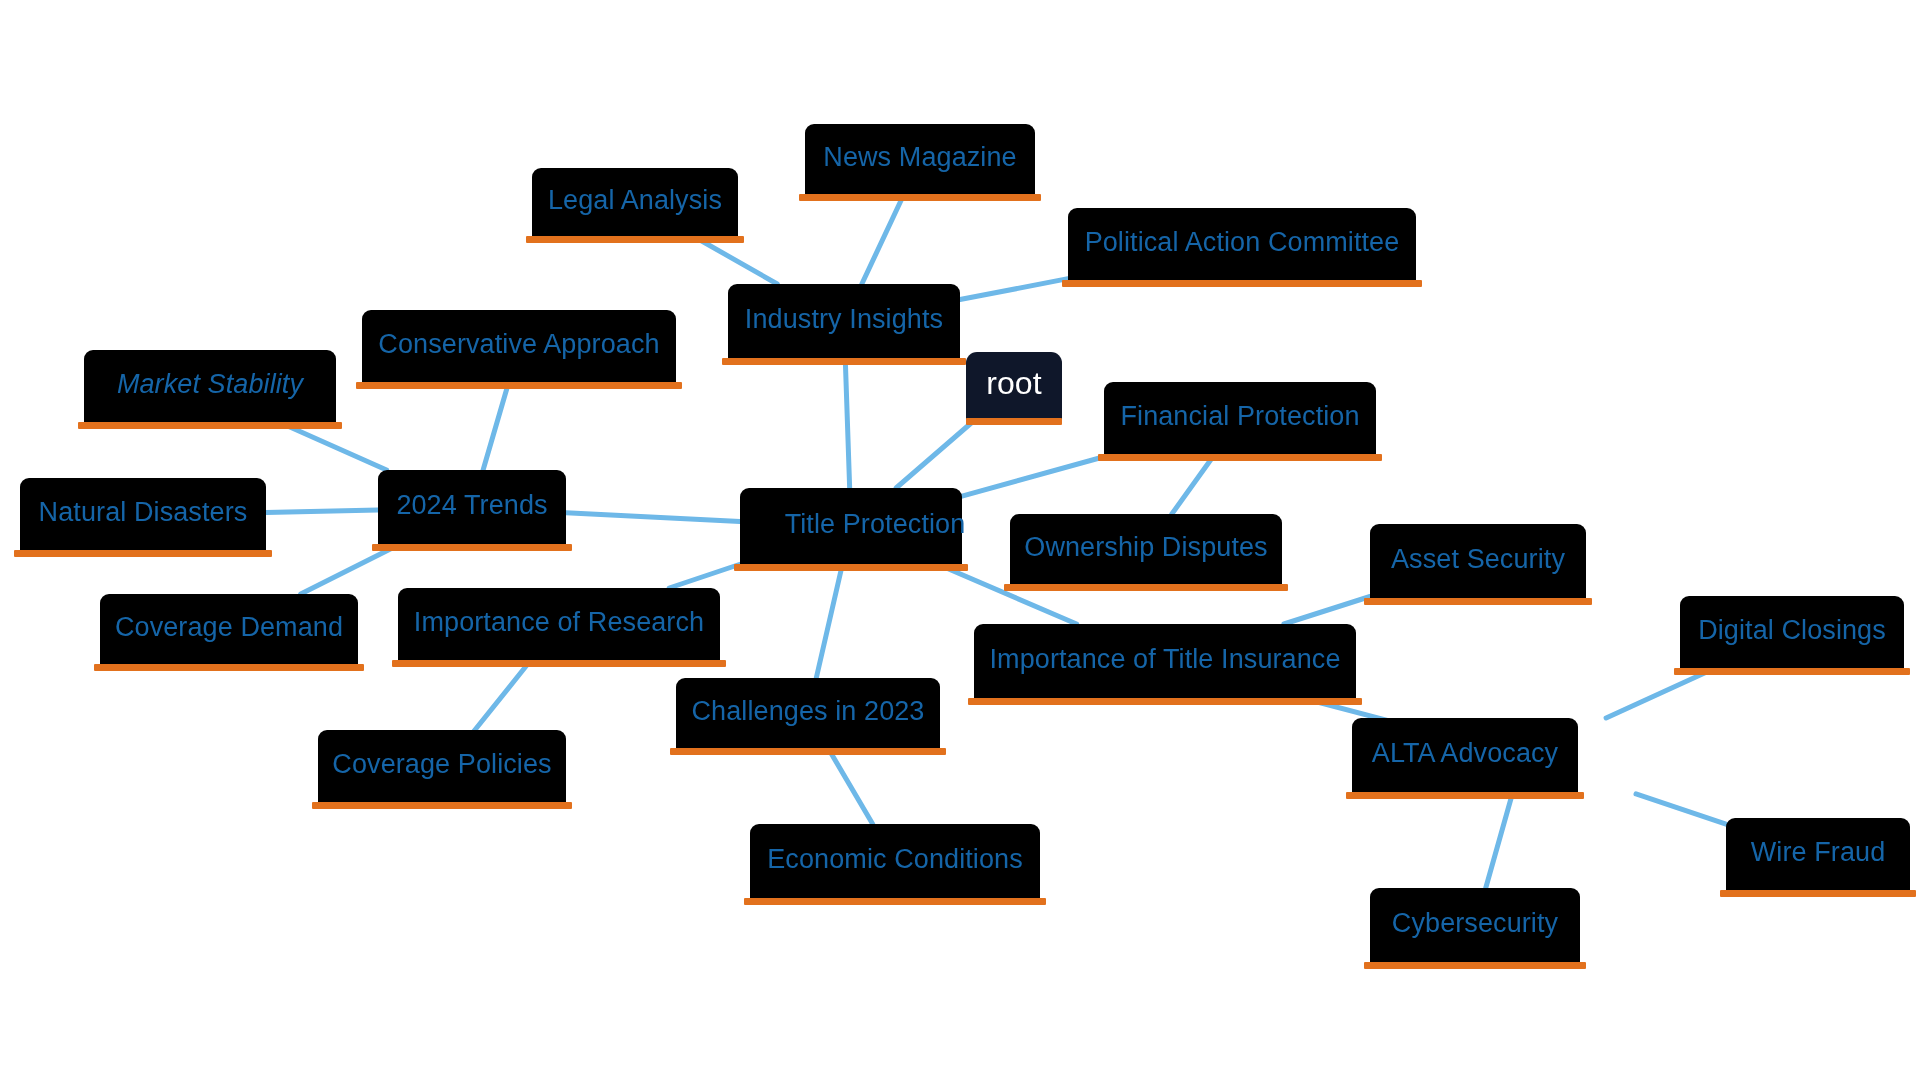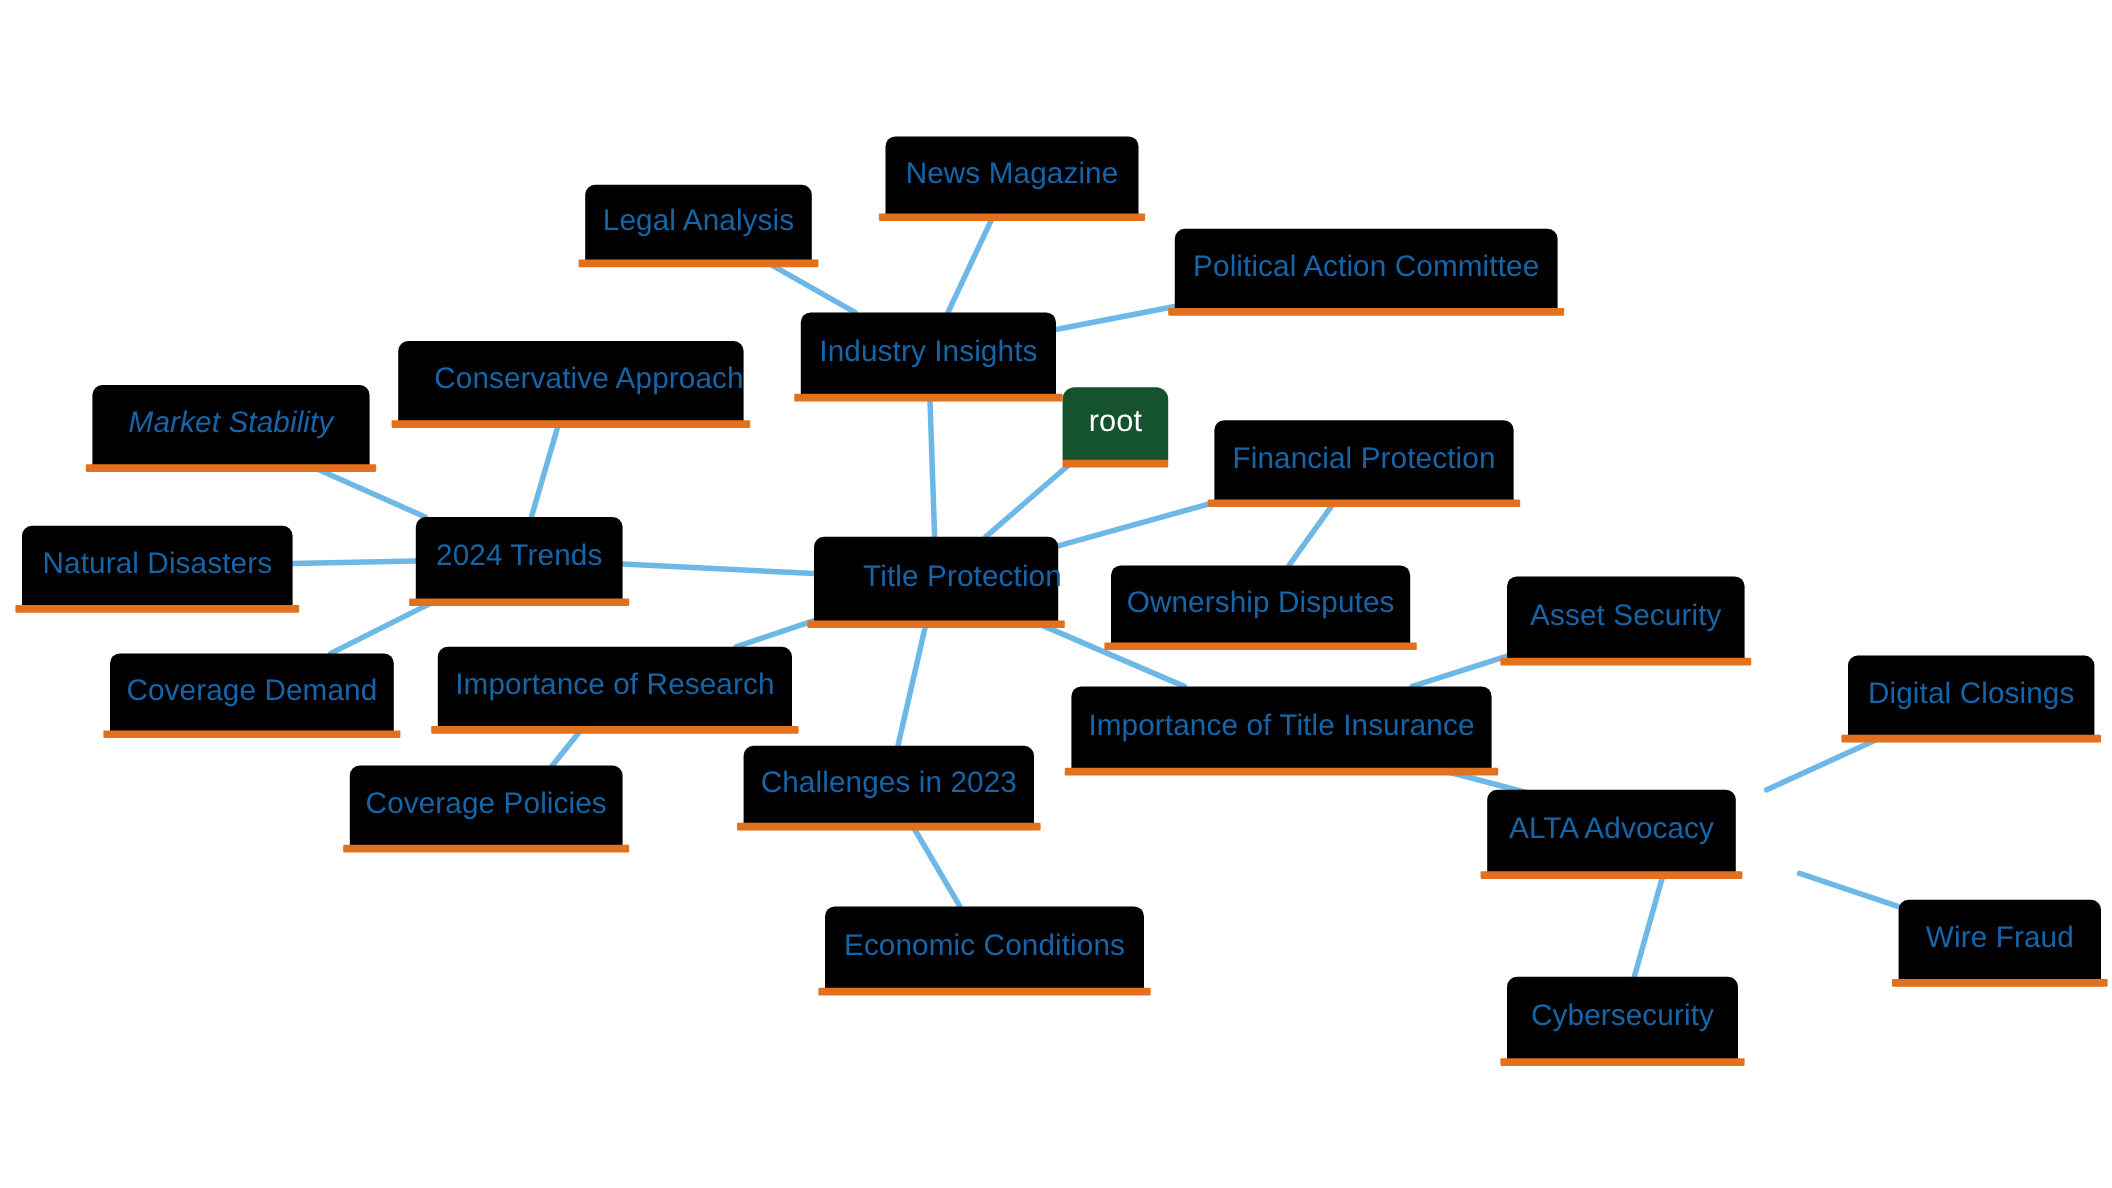--- a/index.html
+++ b/index.html
@@ -48,24 +48,24 @@
     content: "";
     position: absolute;
     left: -6px;
     right: -6px;
     bottom: -5px;
     height: 7px;
     background: #E2711D;
     border-radius: 1px;
   }
   .mm-node.root-node {
-    background: #14532d;
+    background: #0f172a;
     color: #ffffff;
     border-radius: 11px 11px 2px 2px;
-    font-size: 28px;
+    font-size: 32px;
   }
   .mm-node.root-node::after {
     left: 0px;
     right: 0px;
   }
 </style>
 </head>
 <body>
 
 <div id="canvas">
@@ -102,21 +102,21 @@
       </div>
       <div class="mm-node" style="left: 532px; top: 168px; width: 206px; height: 70px;">
         <span>Legal Analysis</span>
       </div>
       <div class="mm-node" style="left: 1068px; top: 208px; width: 348px; height: 74px;">
         <span>Political Action Committee</span>
       </div>
       <div class="mm-node" style="left: 728px; top: 284px; width: 232px; height: 76px;">
         <span>Industry Insights</span>
       </div>
-      <div class="mm-node" style="left: 362px; top: 310px; width: 314px; height: 74px; justify-content: flex-end;">
+      <div class="mm-node" style="left: 362px; top: 310px; width: 314px; height: 74px;">
         <span>Conservative Approach</span>
       </div>
       <div class="mm-node" style="left: 84px; top: 350px; width: 252px; height: 74px; font-style: italic;">
         <span>Market Stability</span>
       </div>
       <div class="mm-node" style="left: 1104px; top: 382px; width: 272px; height: 74px;">
         <span>Financial Protection</span>
       </div>
       <div class="mm-node" style="left: 378px; top: 470px; width: 188px; height: 76px;">
         <span>2024 Trends</span>
@@ -144,21 +144,21 @@
       </div>
       <div class="mm-node" style="left: 974px; top: 624px; width: 382px; height: 76px;">
         <span>Importance of Title Insurance</span>
       </div>
       <div class="mm-node" style="left: 676px; top: 678px; width: 264px; height: 72px;">
         <span>Challenges in 2023</span>
       </div>
       <div class="mm-node" style="left: 1352px; top: 718px; width: 226px; height: 76px; align-items: center;">
         <span>ALTA Advocacy</span>
       </div>
-      <div class="mm-node" style="left: 318px; top: 696px; width: 248px; height: 74px;">
+      <div class="mm-node" style="left: 318px; top: 730px; width: 248px; height: 74px;">
         <span>Coverage Policies</span>
       </div>
       <div class="mm-node" style="left: 1726px; top: 818px; width: 184px; height: 74px;">
         <span>Wire Fraud</span>
       </div>
       <div class="mm-node" style="left: 750px; top: 824px; width: 290px; height: 76px; align-items: center;">
         <span>Economic Conditions</span>
       </div>
       <div class="mm-node" style="left: 1370px; top: 888px; width: 210px; height: 76px;">
         <span>Cybersecurity</span>

